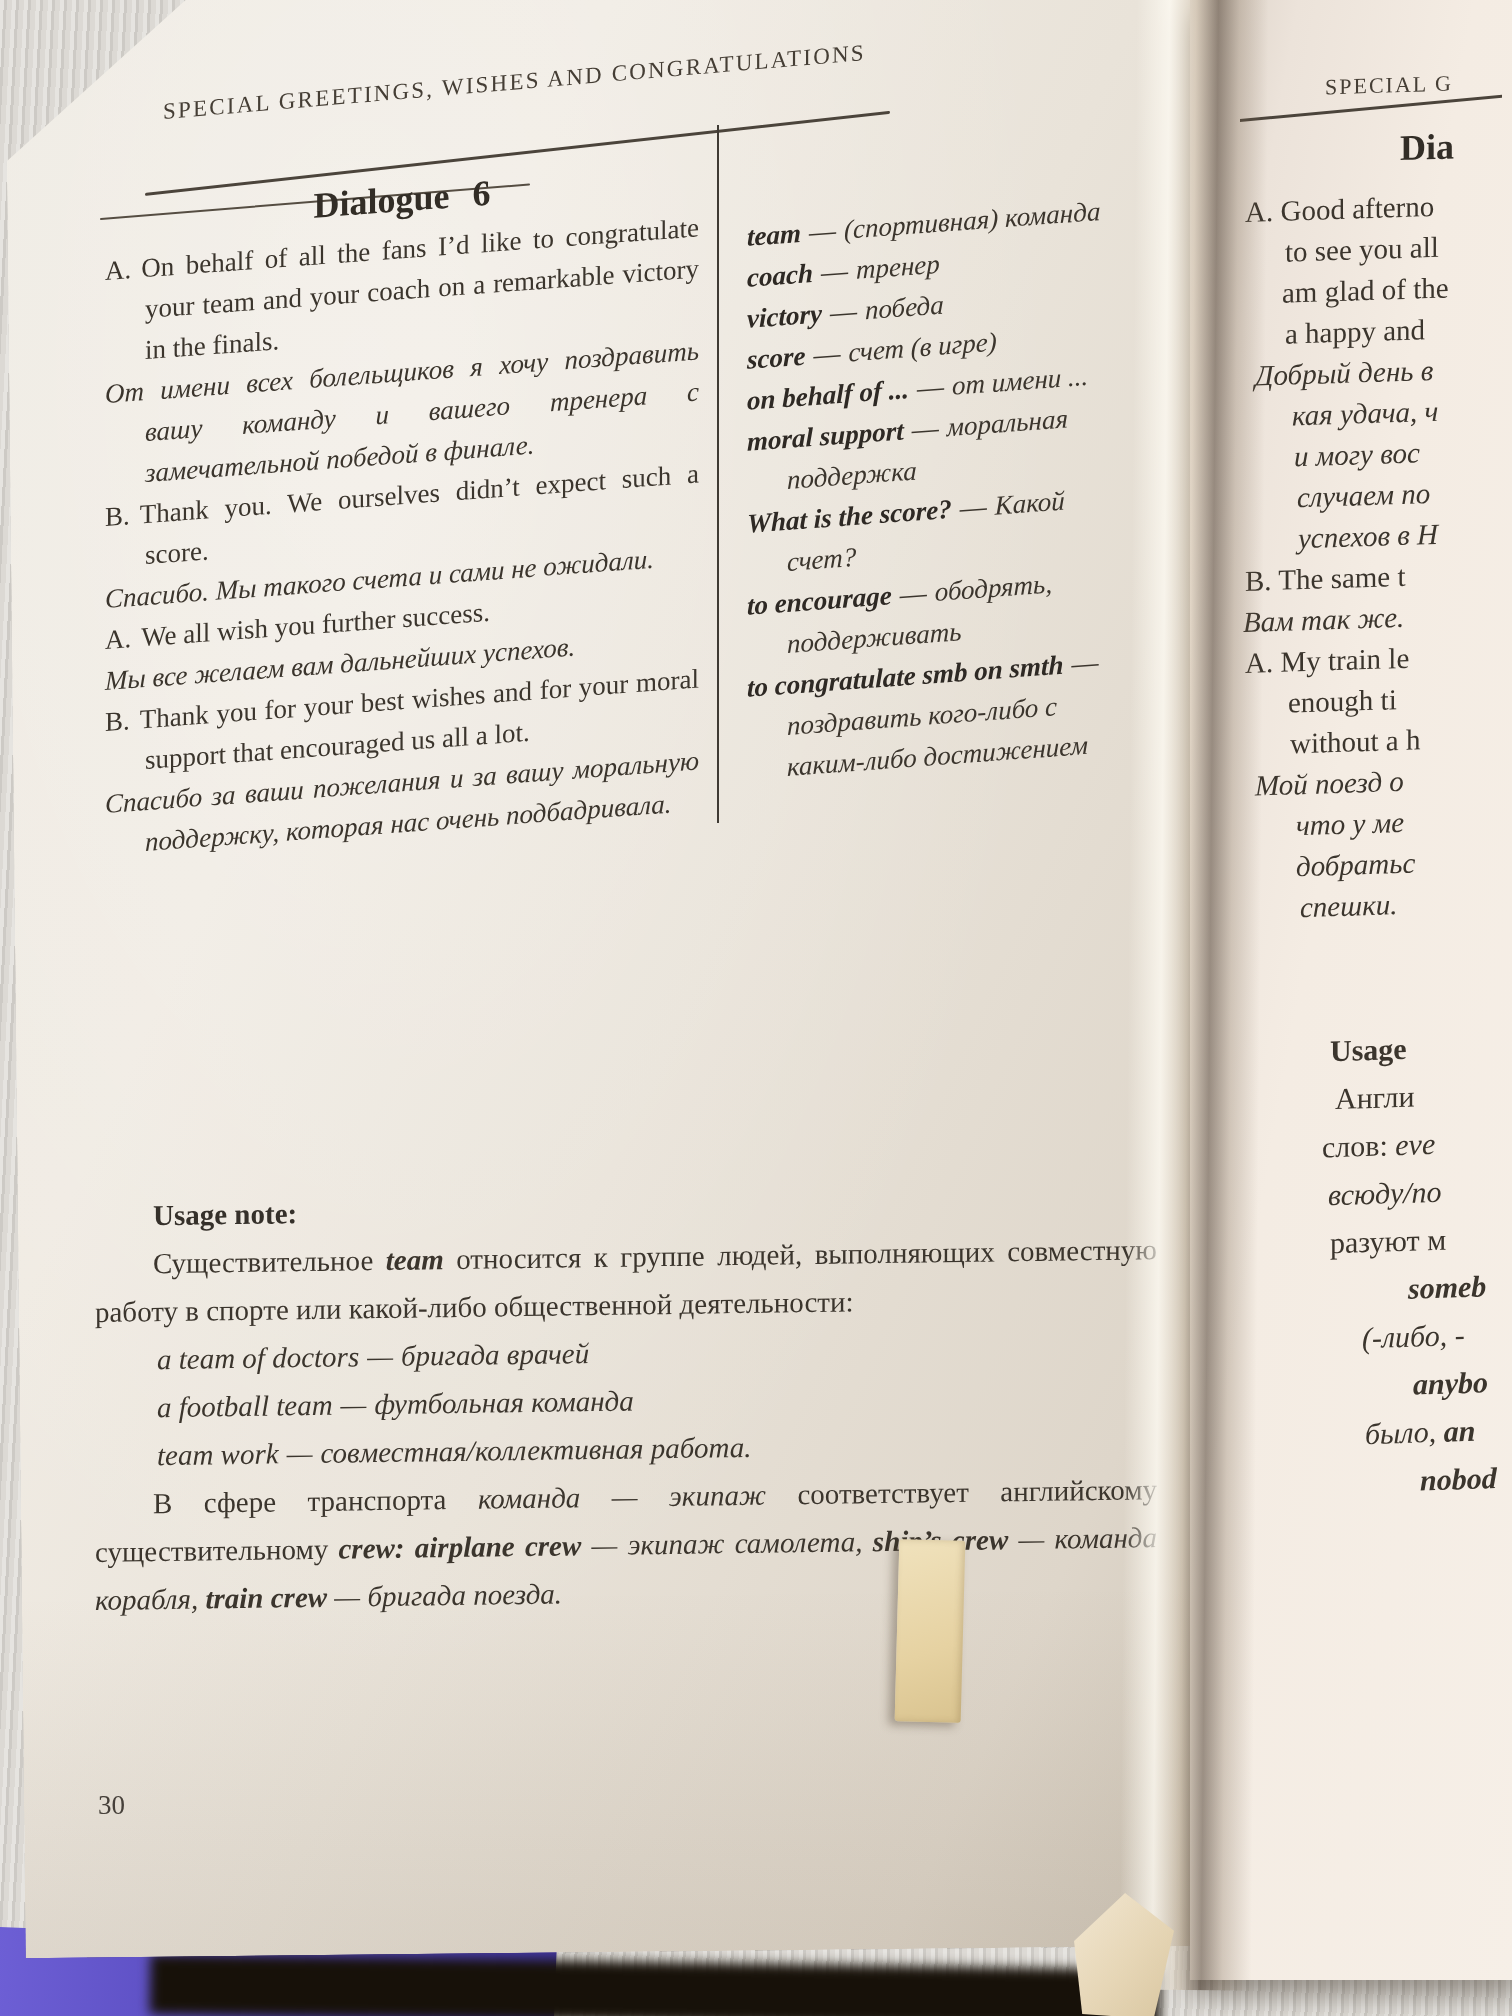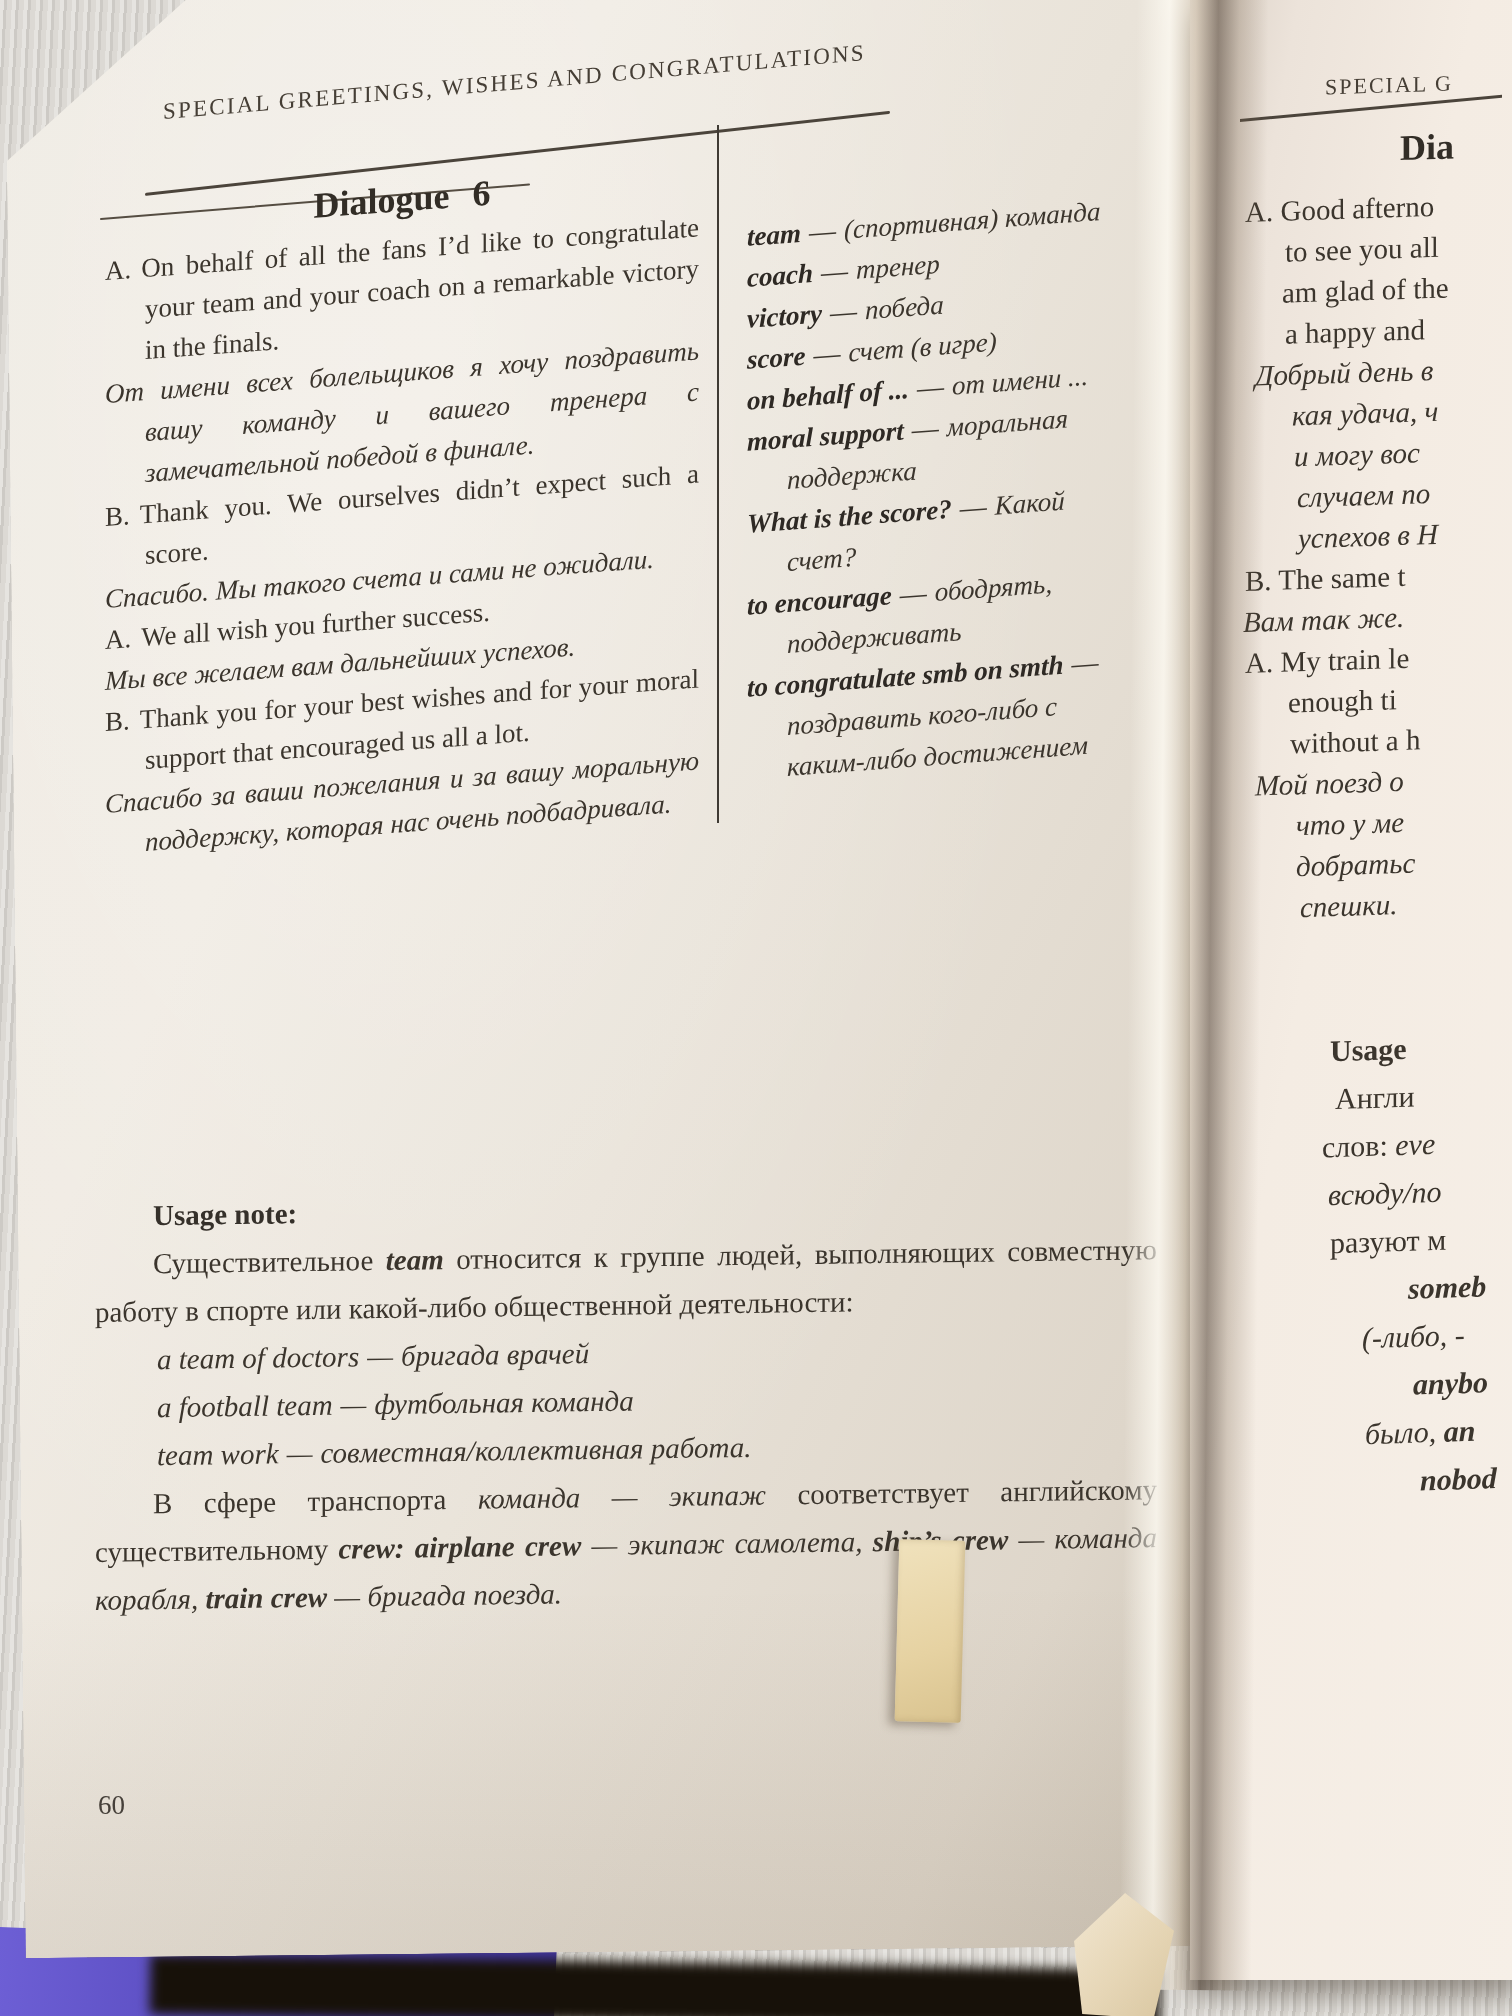--- a/index.html
+++ b/index.html
@@ -134,21 +134,21 @@
 
   <div class="abs lp-usage">
     <p class="un-head">Usage note:</p>
     <p class="un-p"><span>Существительное </span><span class="bi">team</span><span> относится к группе людей, выполняющих совместную работу в спорте или какой-либо общественной деятельности:</span></p>
     <p class="un-ex"><span>a team of doctors</span><span class="dash">—</span><span>бригада врачей</span></p>
     <p class="un-ex"><span>a football team</span><span class="dash">—</span><span>футбольная команда</span></p>
     <p class="un-ex"><span>team work</span><span class="dash">—</span><span>совместная/коллективная работа.</span></p>
     <p class="un-p"><span>В сфере транспорта </span><span class="it">команда — экипаж</span><span> соответствует английскому существительному </span><span class="bi">crew:</span><span class="bi"> airplane crew</span><span class="it"> — экипаж самолета, </span><span class="bi">ship’s crew</span><span class="it"> — команда корабля, </span><span class="bi">train crew</span><span class="it"> — бригада поезда.</span></p>
   </div>
 
-  <div class="abs lp-pagenum">60</div>
+  <div class="abs lp-pagenum">30</div>
 
   <div class="abs rp-content">
     <div class="rp-hdr">SPECIAL G</div>
     <div class="rp-rule"></div>
     <div class="rp-title">Dia</div>
 
     <div class="rl" style="margin-left:35px;margin-top:18px">A. Good afterno</div>
     <div class="rl" style="margin-left:75px">to see you all</div>
     <div class="rl" style="margin-left:72px">am glad of the</div>
     <div class="rl" style="margin-left:75px">a happy and</div>

